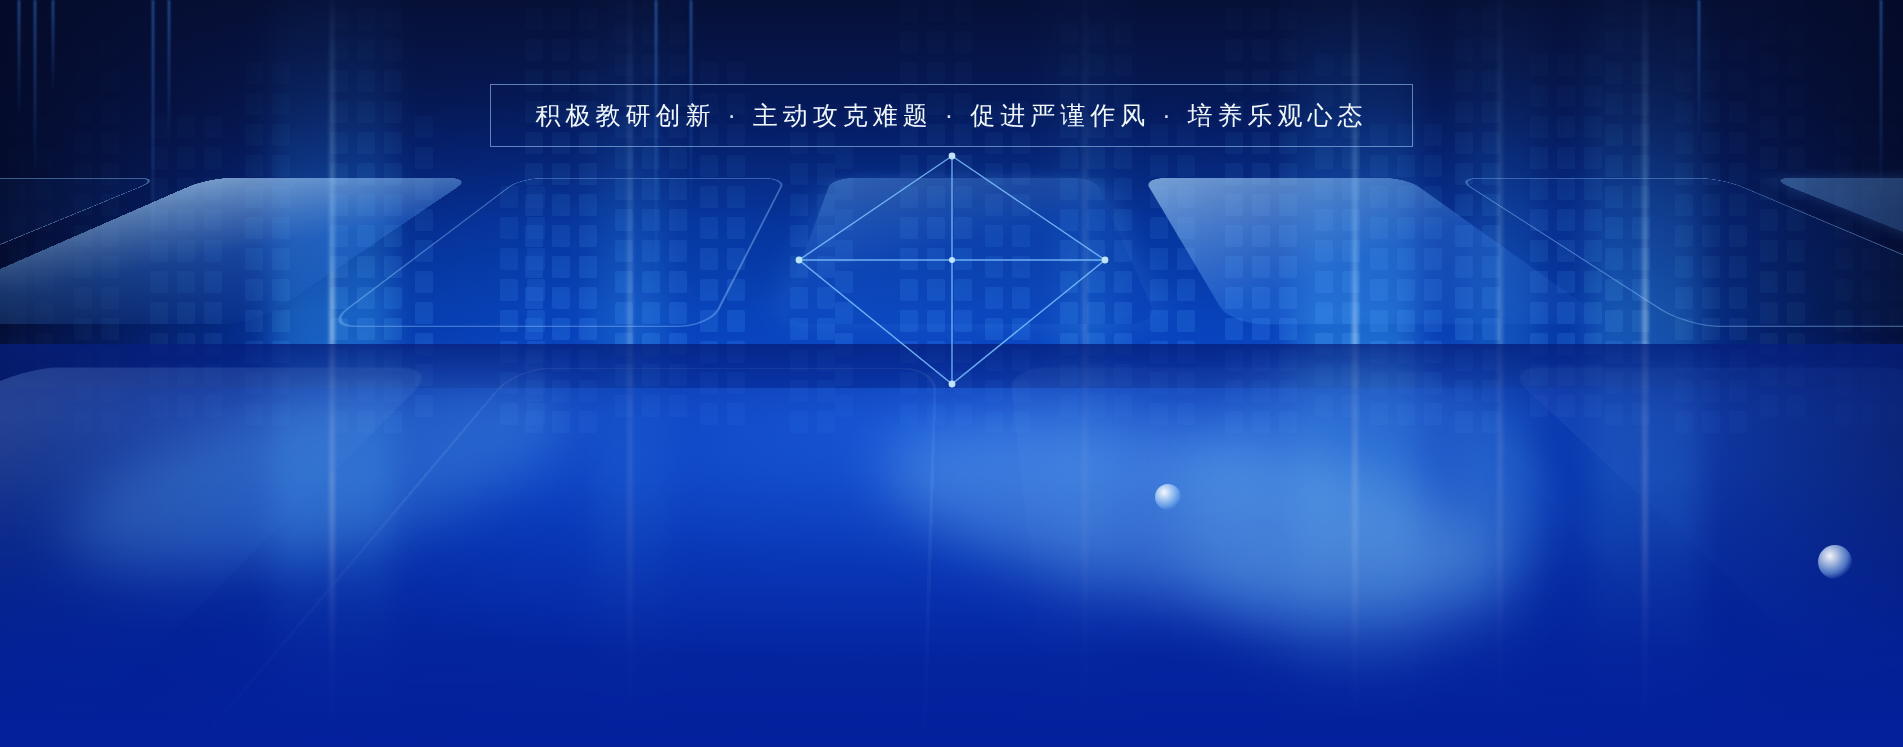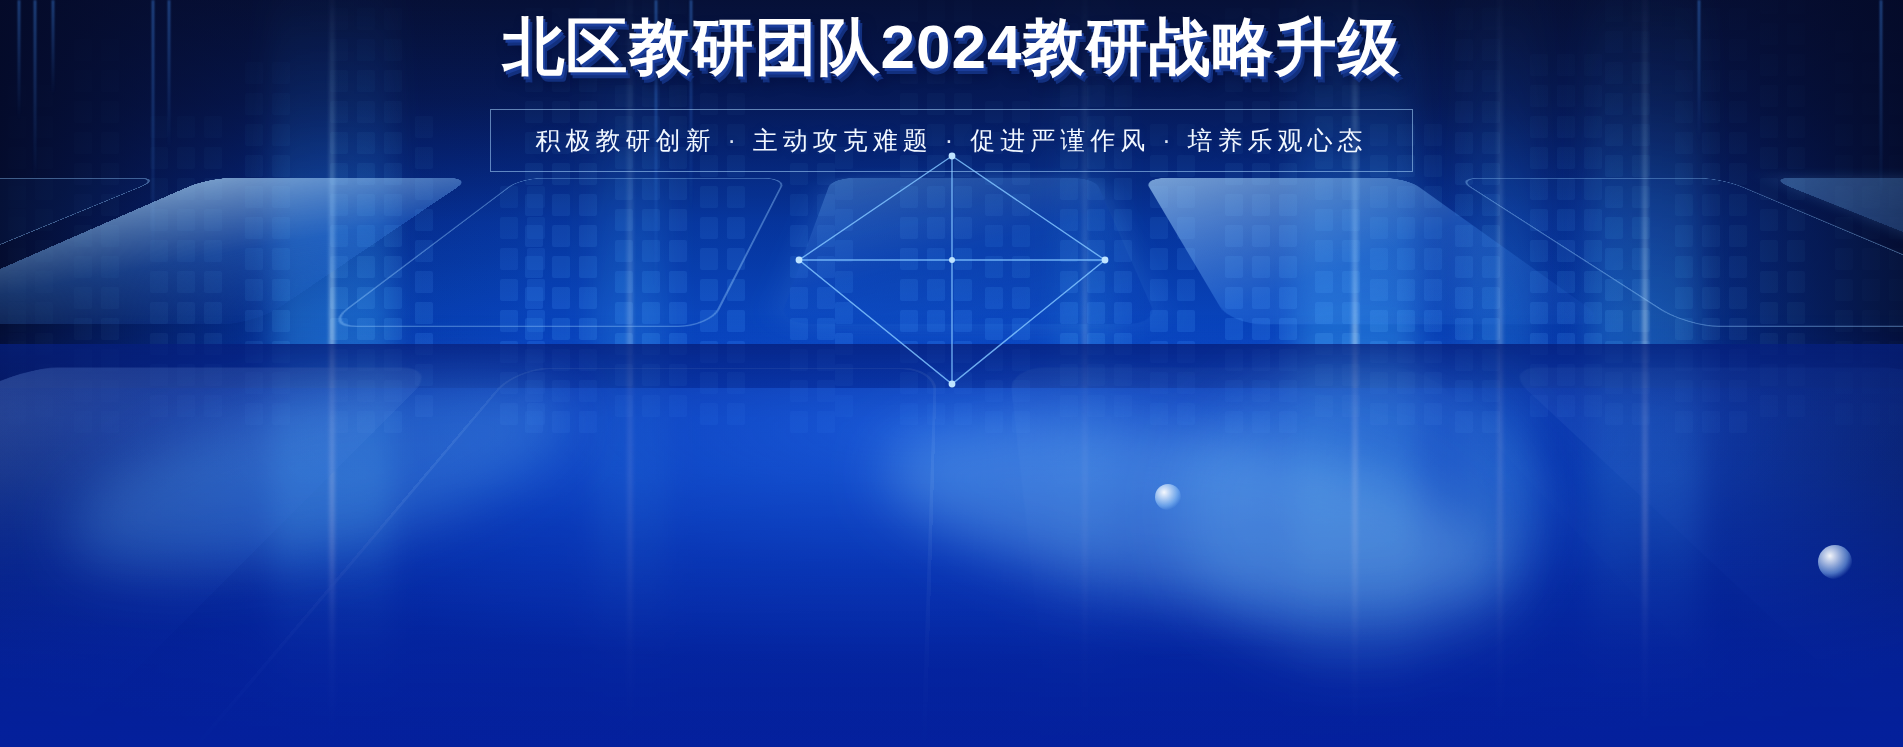--- a/index.html
+++ b/index.html
@@ -262,21 +262,21 @@
     line-height: 1;
     color: #ffffff;
     white-space: nowrap;
     text-shadow:
       2px 3px 0 #1b3e9c,
       4px 6px 0 #12307f,
       5px 8px 12px rgba(2,12,60,0.8);
   }
 
   .tagline-wrap {
-    margin-top: 31px;
+    margin-top: 84px;
     position: relative;
     padding: 14px 46px;
     border-top: 1px solid rgba(170,215,255,0.55);
     border-bottom: 1px solid rgba(170,215,255,0.55);
   }
   .tagline-wrap::before,
   .tagline-wrap::after {
     content: "";
     position: absolute;
     top: 0;
@@ -1812,21 +1812,20 @@
         <circle cx="165" cy="234" r="3.4"></circle>
         <circle cx="12" cy="110" r="3.4"></circle>
         <circle cx="165" cy="110" r="3"></circle>
       </g>
     </svg>
   </div>
 
   <div class="content">
 
 
-    <div class="title-sub">北区教研团队2024教研战略升级</div>
 
     <div class="tagline-wrap">
       <div class="tagline">
         <span>积极教研创新</span><span class="sep">·</span><span>主动攻克难题</span><span class="sep">·</span><span>促进严谨作风</span><span class="sep">·</span><span>培养乐观心态</span>
       </div>
     </div>
 
   </div>
 </div>
 

